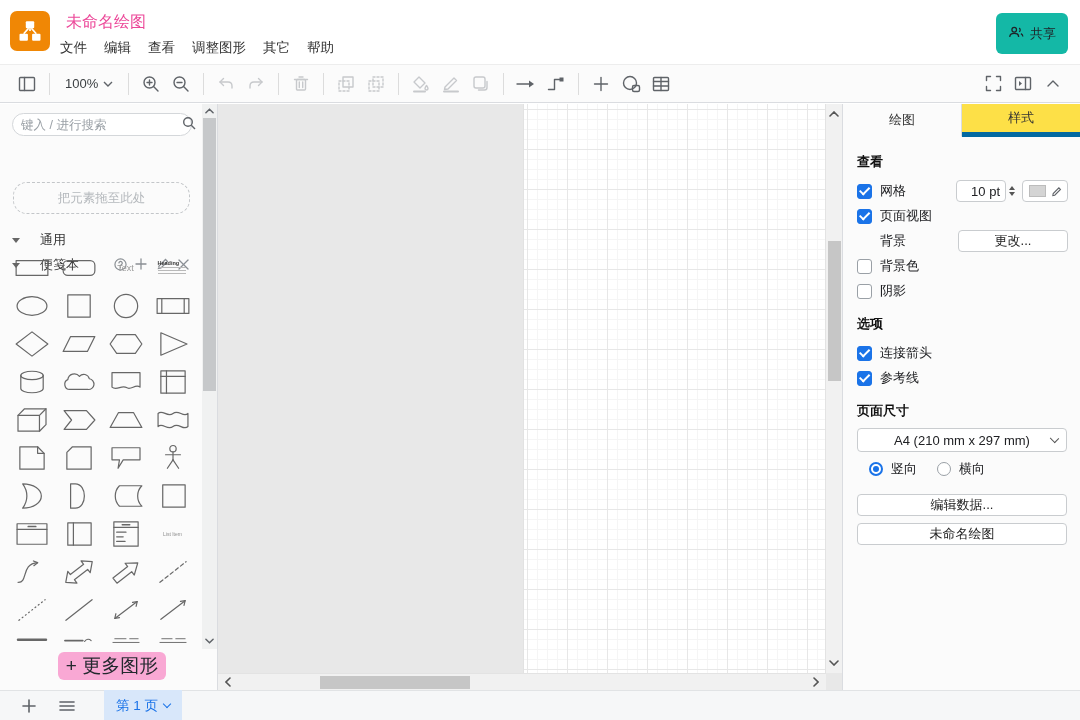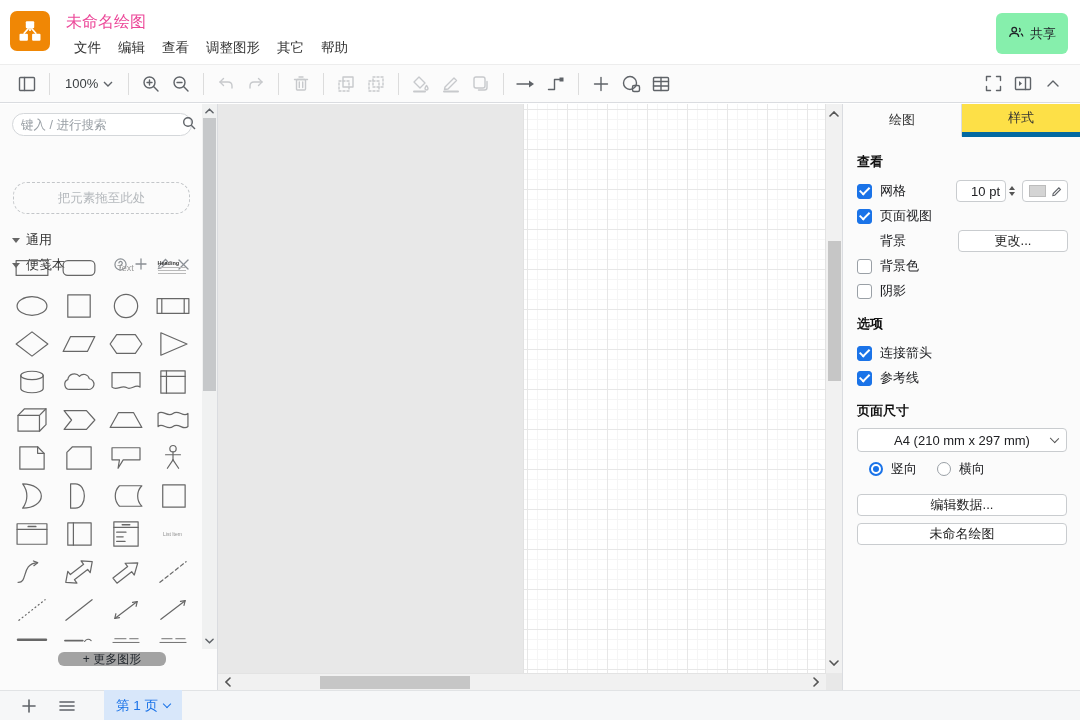--- a/index.html
+++ b/index.html
@@ -4,57 +4,57 @@
 <style>
   *{margin:0;padding:0;box-sizing:border-box}
   html,body{width:1080px;height:720px}
   body{font-family:"Liberation Sans","DejaVu Sans",sans-serif;color:#202124;background:#fff}
   .app{position:relative;width:1080px;height:720px;overflow:hidden;background:#fff}
 
   
   .hd{position:absolute;left:0;top:0;right:0;height:64px;background:#fff}
   .logo{position:absolute;left:10px;top:11px;width:40px;height:40px;border-radius:7px;background:#f08705;display:flex;align-items:center;justify-content:center}
   .doc-title{position:absolute;left:66px;top:12px;font-size:16px;color:#ec4899}
-  .menubar{position:absolute;left:74px;top:38px;display:flex;gap:17px;font-size:13.5px;color:#333}
+  .menubar{position:absolute;left:60px;top:38px;display:flex;gap:17px;font-size:13.5px;color:#333}
   .menu-item{cursor:default;line-height:20px}
-  .share-btn{position:absolute;right:12px;top:13px;height:41px;padding:16px 12px;background:#86efac;border-radius:6px;display:flex;align-items:center;gap:6px;font-size:13px;color:#1f2328}
+  .share-btn{position:absolute;right:12px;top:13px;height:41px;padding:16px 12px;background:#14b8a6;border-radius:6px;display:flex;align-items:center;gap:6px;font-size:13px;color:#1f2328}
 
   
   .tb{position:absolute;left:0;top:64px;right:0;height:39px;background:#fbfbfb;border-top:1px solid #ededed;border-bottom:1px solid #dadce0;display:flex;align-items:center;padding:0 12px}
   .tbtn{width:30px;height:28px;display:flex;align-items:center;justify-content:center;border-radius:4px}
   .tbtn svg{stroke:#5f6368;fill:none;stroke-width:1.4;stroke-linecap:round;stroke-linejoin:round}
   .tbtn.dis svg{stroke:#c7c9cc}
   .tb-sep{width:1px;height:22px;background:#dcdcdc;margin:0 7px}
   .zoomctl{display:flex;align-items:center;gap:5px;font-size:13px;color:#3c4043;padding:0 8px;height:28px}
   .tb-spacer{flex:1}
 
   
   .main{position:absolute;left:0;top:104px;width:1080px;height:586px}
 
   
   .sb{position:absolute;left:0;top:0;width:218px;height:586px;background:#fbfbfb;border-right:1px solid #dadce0}
   .search-box{position:absolute;left:12px;top:9px;width:180px;height:23px;border:1px solid #d4d7da;border-radius:12px;background:#fff;display:flex;align-items:center;padding:0 8px}
   .search-box input{border:0;outline:0;background:transparent;flex:1;font-size:12.5px;color:#444;font-family:inherit}
   .search-box input::placeholder{color:#9aa0a6}
-  .sec-head{position:absolute;left:12px;display:flex;align-items:center;gap:6px;font-size:13px;color:#333}
+  .sec-head{position:absolute;left:12px;display:flex;align-items:center;gap:20px;font-size:13px;color:#333}
   .caret{width:0;height:0;border-left:4px solid transparent;border-right:4px solid transparent;border-top:5px solid #666}
   .sp-tools{position:absolute;top:152px;left:112px;width:80px;display:flex;justify-content:space-between;align-items:center;color:#8a8f94;font-size:12px}
   .sp-tool{width:16px;height:16px;display:flex;align-items:center;justify-content:center}
   .sp-tool svg{stroke:#8a8f94;fill:none;stroke-width:1.3;stroke-linecap:round}
   .dropzone{position:absolute;left:13px;top:78px;width:177px;height:32px;border:1.5px dashed #c3c6c9;border-radius:14px;display:flex;align-items:center;justify-content:center;font-size:12.5px;color:#b4b8bc}
   .shapes{position:absolute;left:8px;top:145px;width:190px;height:400px;overflow:hidden;display:flex;flex-wrap:wrap}
   .cell{width:47px;height:38px;display:flex;align-items:center;justify-content:center}
   .cell svg{stroke:#676767;fill:none;stroke-width:1.3;stroke-linejoin:round;stroke-linecap:round}
   .cell.top{align-items:flex-start;padding-top:6px}
   .txt-sample{font-size:9px;color:#9a9a9a}
   .tbx{display:flex;flex-direction:column;align-items:flex-start;width:30px}
   .tbx-head{font-size:5.5px;font-weight:bold;color:#333;line-height:6px}
   .tbx-lines{margin-top:1px;width:28px;height:9px;background:repeating-linear-gradient(#b9b9b9 0 1px,transparent 1px 3px)}
   .li-sample{font-size:5px;color:#8f8f8f}
-  .more-btn{position:absolute;left:58px;top:548px;width:108px;height:14px;background:#a3a3a3;border-radius:6px;display:flex;align-items:center;justify-content:center;font-size:12px;color:#24292f}
+  .more-btn{position:absolute;left:58px;top:548px;width:108px;height:28px;background:#f9a8d4;border-radius:6px;display:flex;align-items:center;justify-content:center;font-size:19px;color:#24292f}
   .sb-scroll{position:absolute;right:0;top:0;width:15px;height:545px;background:#f0f1f1}
   .sb-thumb{position:absolute;left:1px;top:14px;width:13px;height:273px;background:#c6c8ca}
   .scroll-arrow{position:absolute;left:0;width:15px;height:14px;display:flex;align-items:center;justify-content:center}
   .scroll-arrow svg{stroke:#5f6368;fill:none;stroke-width:1.6;stroke-linecap:round}
 
   
   .cv{position:absolute;left:218px;top:0;width:625px;height:586px;background:#e8e8e8;border-right:1px solid #dadce0}
   .page{position:absolute;left:305px;top:0;width:303px;height:569px;background:#fff;border-left:1px solid #e2e2e2;
     background-image:
       linear-gradient(#e7e7e7 1px,transparent 1px),

